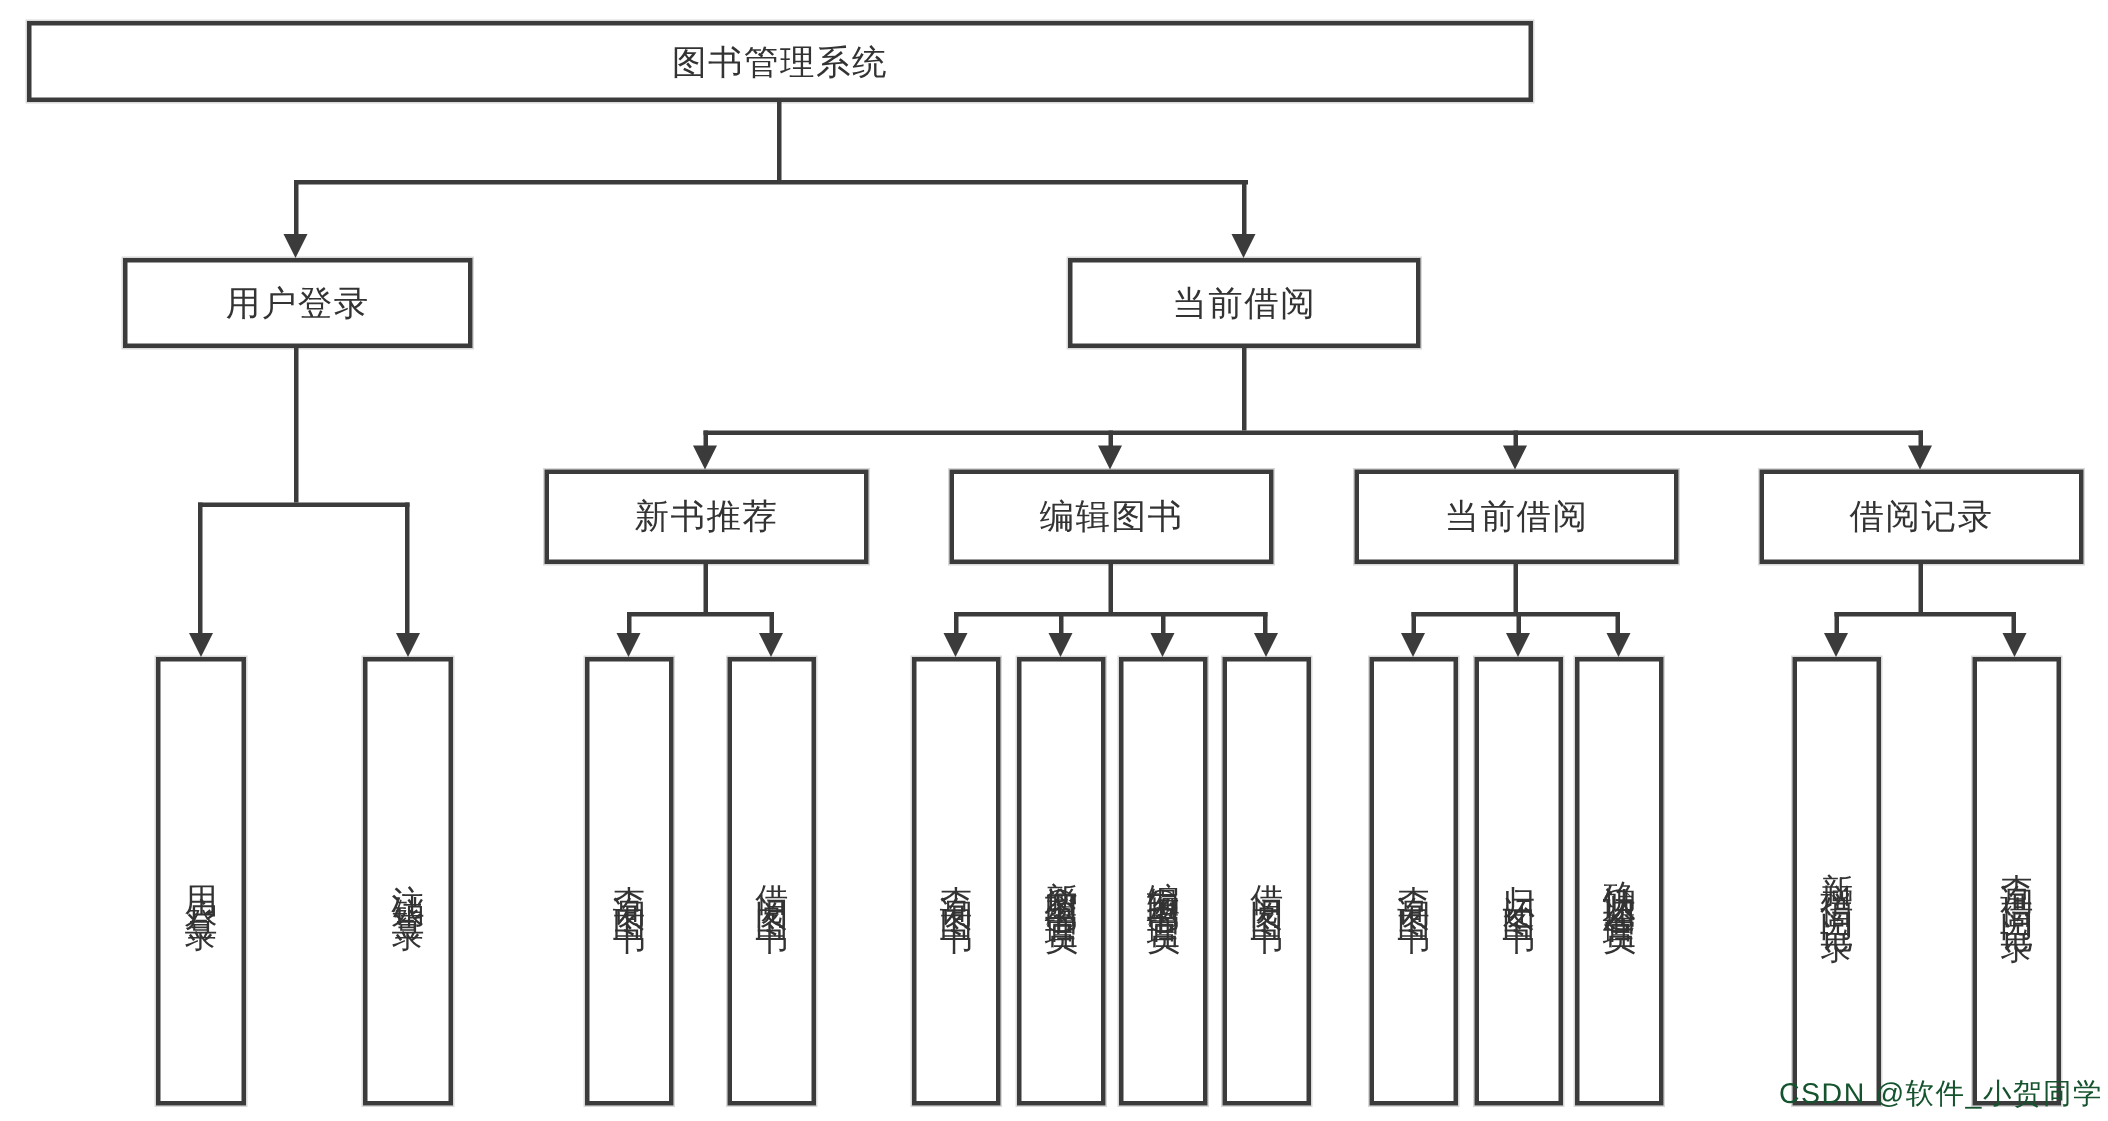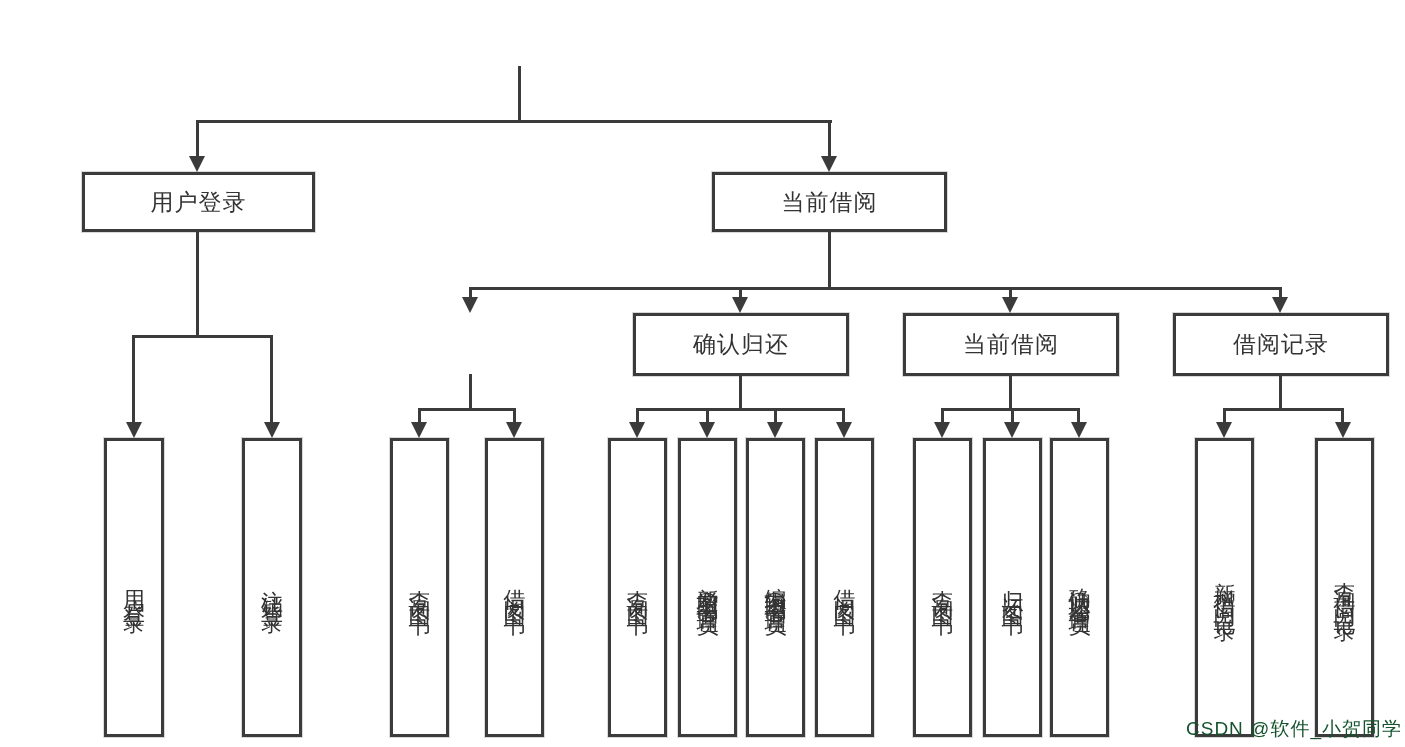--- a/index.html
+++ b/index.html
@@ -34,32 +34,38 @@
   .watermark{
     position:absolute;left:1186px;top:716px;
     font-size:19px;color:#14532d;letter-spacing:1px;white-space:nowrap;
   }
 </style>
 </head>
 <body>
 
 <div id="canvas">
 
+  <div class="box" style="left:18px;top:14px;width:1004px;height:54px;">
+    <span>图书管理系统</span>
+  </div>
 
   <div class="box" style="left:82px;top:172px;width:233px;height:60px;">
     <span>用户登录</span>
   </div>
 
   <div class="box" style="left:712px;top:172px;width:235px;height:60px;">
     <span>当前借阅</span>
   </div>
 
+  <div class="box" style="left:363px;top:313px;width:216px;height:63px;">
+    <span>新书推荐</span>
+  </div>
 
   <div class="box" style="left:633px;top:313px;width:216px;height:63px;">
-    <span>确认归还</span>
+    <span>编辑图书</span>
   </div>
 
   <div class="box" style="left:903px;top:313px;width:216px;height:63px;text-align:center;">
     <span>当前借阅</span>
   </div>
 
   <div class="box" style="left:1173px;top:313px;width:216px;height:63px;">
     <span>借阅记录</span>
   </div>
 

